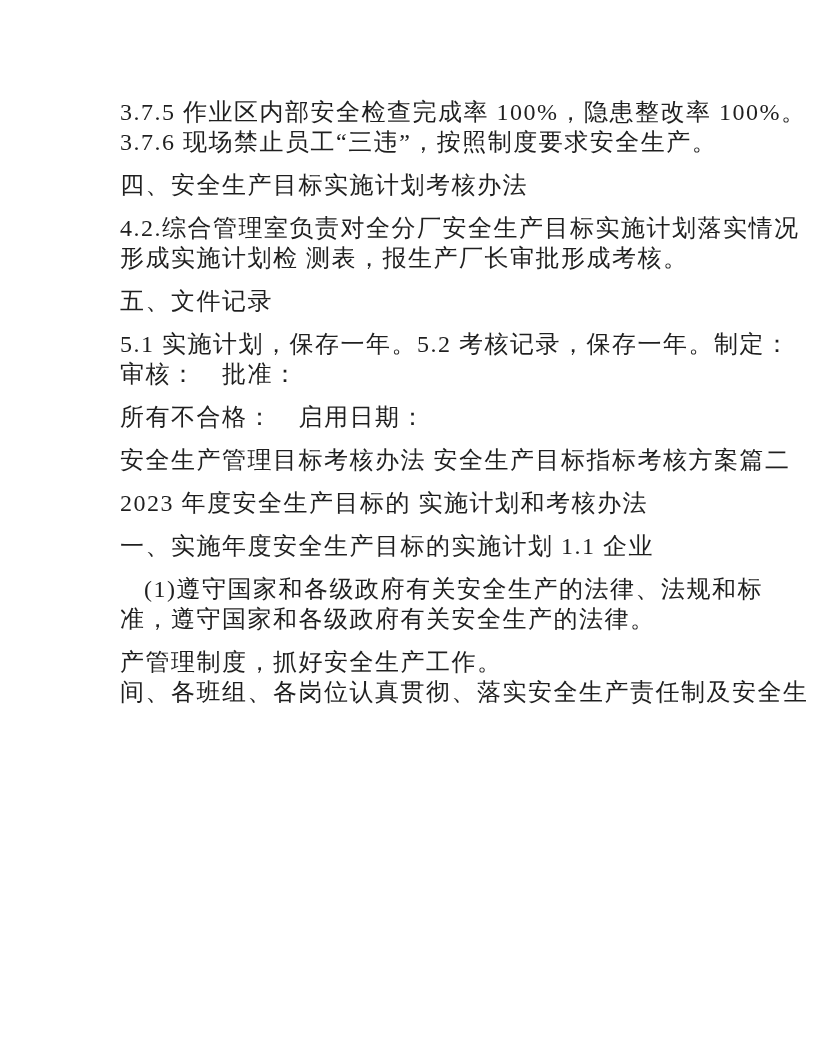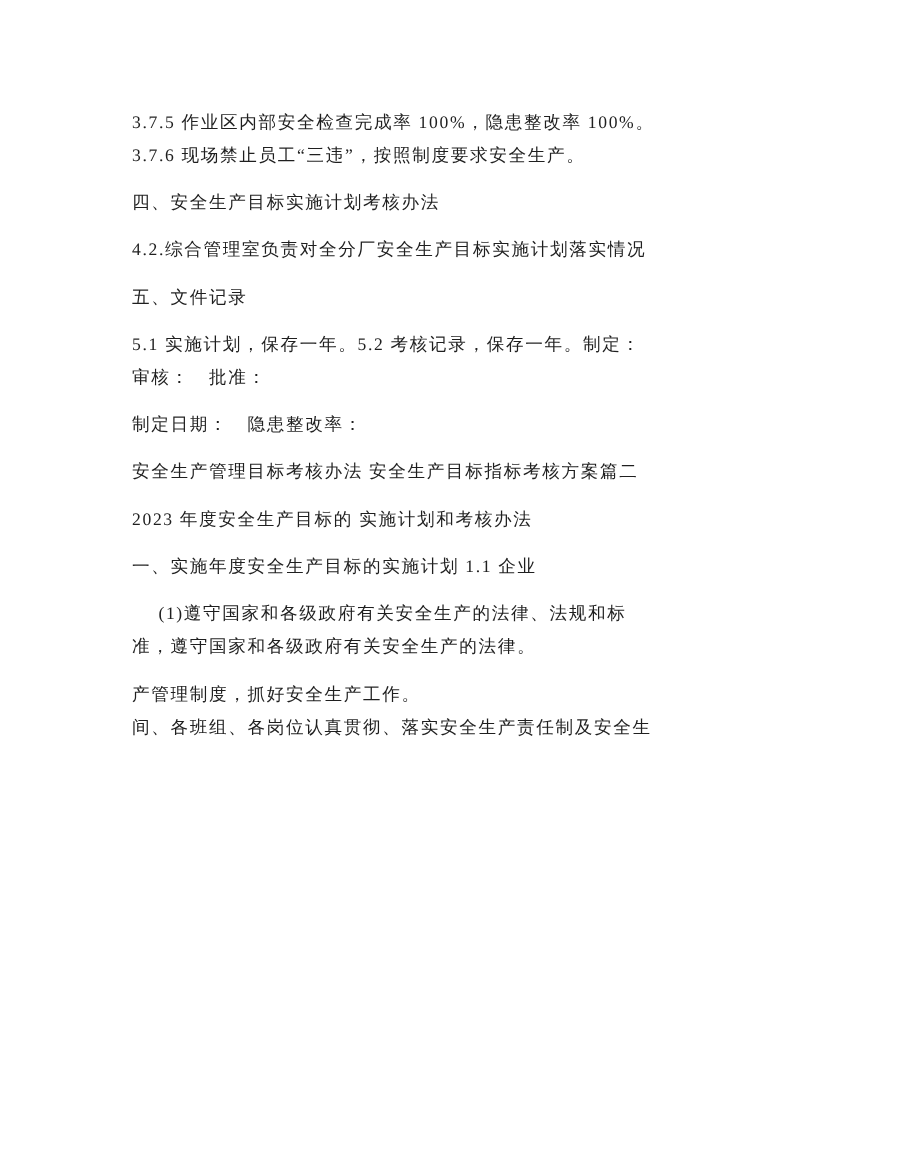--- a/index.html
+++ b/index.html
@@ -16,21 +16,21 @@
       padding: 97px 88px 0 120px;
       overflow: hidden;
       font-family: "Liberation Serif", "DejaVu Serif", serif;
       color: #1f1f1f;
     }
     .block {
       margin: 0 0 13px 0;
     }
     .ln {
       display: block;
-      font-size: 16px;
+      font-size: 24px;
       line-height: 30px;
       letter-spacing: 1.5px;
       white-space: nowrap;
     }
     .ind {
       text-indent: 24px;
     }
   </style>
 </head>
 <body>
@@ -42,33 +42,34 @@
     <span class="ln">3.7.6 现场禁止员工“三违”，按照制度要求安全生产。</span>
   </div>
 
   <div class="block">
     <span class="ln">四、安全生产目标实施计划考核办法</span>
   </div>
 
 
   <div class="block">
     <span class="ln">4.2.综合管理室负责对全分厂安全生产目标实施计划落实情况</span>
+    <span class="ln">形成实施计划检 测表，报生产厂长审批形成考核。</span>
   </div>
 
   <div class="block">
     <span class="ln">五、文件记录</span>
   </div>
 
   <div class="block">
     <span class="ln">5.1 实施计划，保存一年。5.2 考核记录，保存一年。制定：</span>
     <span class="ln">审核：　批准：</span>
   </div>
 
   <div class="block">
-    <span class="ln">制定日期：　隐患整改率：</span>
+    <span class="ln">所有不合格：　启用日期：</span>
   </div>
 
   <div class="block">
     <span class="ln">安全生产管理目标考核办法 安全生产目标指标考核方案篇二</span>
   </div>
 
   <div class="block">
     <span class="ln">2023 年度安全生产目标的 实施计划和考核办法</span>
   </div>
 

